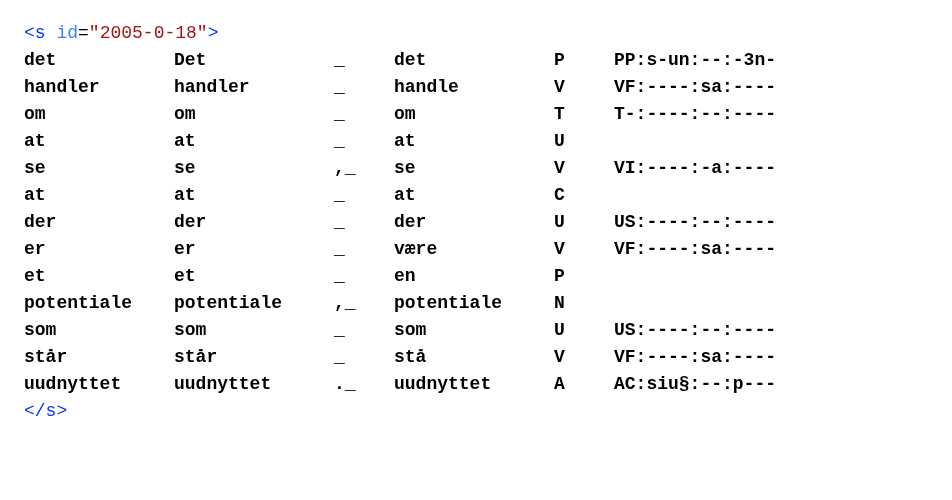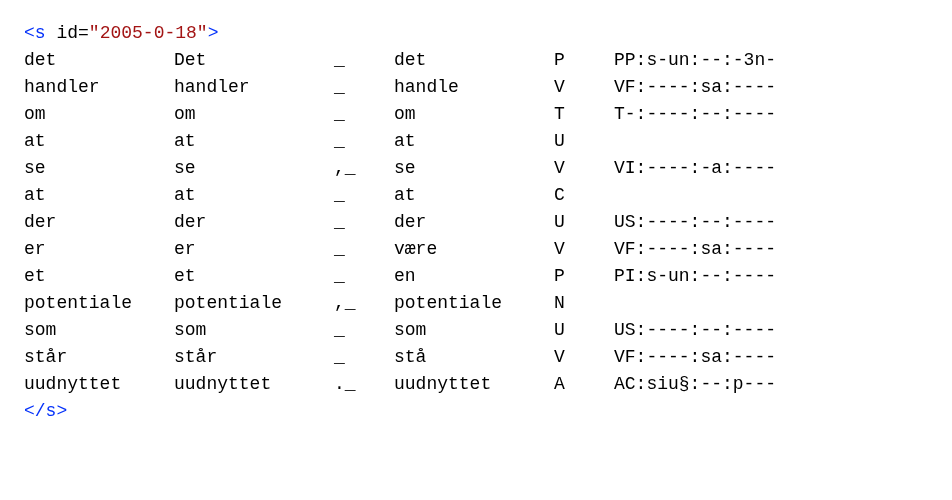--- a/index.html
+++ b/index.html
@@ -6,24 +6,24 @@
     body {
       font-family: "SF Mono", "Monaco", "Menlo", "Consolas", "Courier New", monospace;
       font-size: 18px;
       line-height: 1.5;
       background: #ffffff;
       color: #000000;
       padding: 20px 24px;
       white-space: nowrap;
     }
     .tag-bracket { color: #0431fa; }
-    .attr-name-id { color: #000000; }
+    .attr-name-id { color: #3b82f6; }
     .attr-eq { color: #000000; }
     .attr-value { color: #a31515; }
-    .row { display: flex; }
+    .row { display: flex; font-weight: bold; }
     .col {
       flex: 0 0 auto;
       padding-right: 0;
     }
     .col-1 { width: 150px; }
     .col-2 { width: 160px; }
     .col-3 { width: 60px; text-align: left; }
     .col-4 { width: 160px; }
     .col-5 { width: 60px; text-align: left; }
     .col-6 { width: auto; }
@@ -99,21 +99,20 @@
       <span class="col col-4">være</span>
       <span class="col col-5">V</span>
       <span class="col col-6">VF:----:sa:----</span>
     </div>
     <div class="row">
       <span class="col col-1">et</span>
       <span class="col col-2">et</span>
       <span class="col col-3">_</span>
       <span class="col col-4">en</span>
       <span class="col col-5">P</span>
-      <span class="col col-6">PI:s-un:--:----</span>
     </div>
     <div class="row">
       <span class="col col-1">potentiale</span>
       <span class="col col-2">potentiale</span>
       <span class="col col-3">,_</span>
       <span class="col col-4">potentiale</span>
       <span class="col col-5">N</span>
     </div>
     <div class="row">
       <span class="col col-1">som</span>

